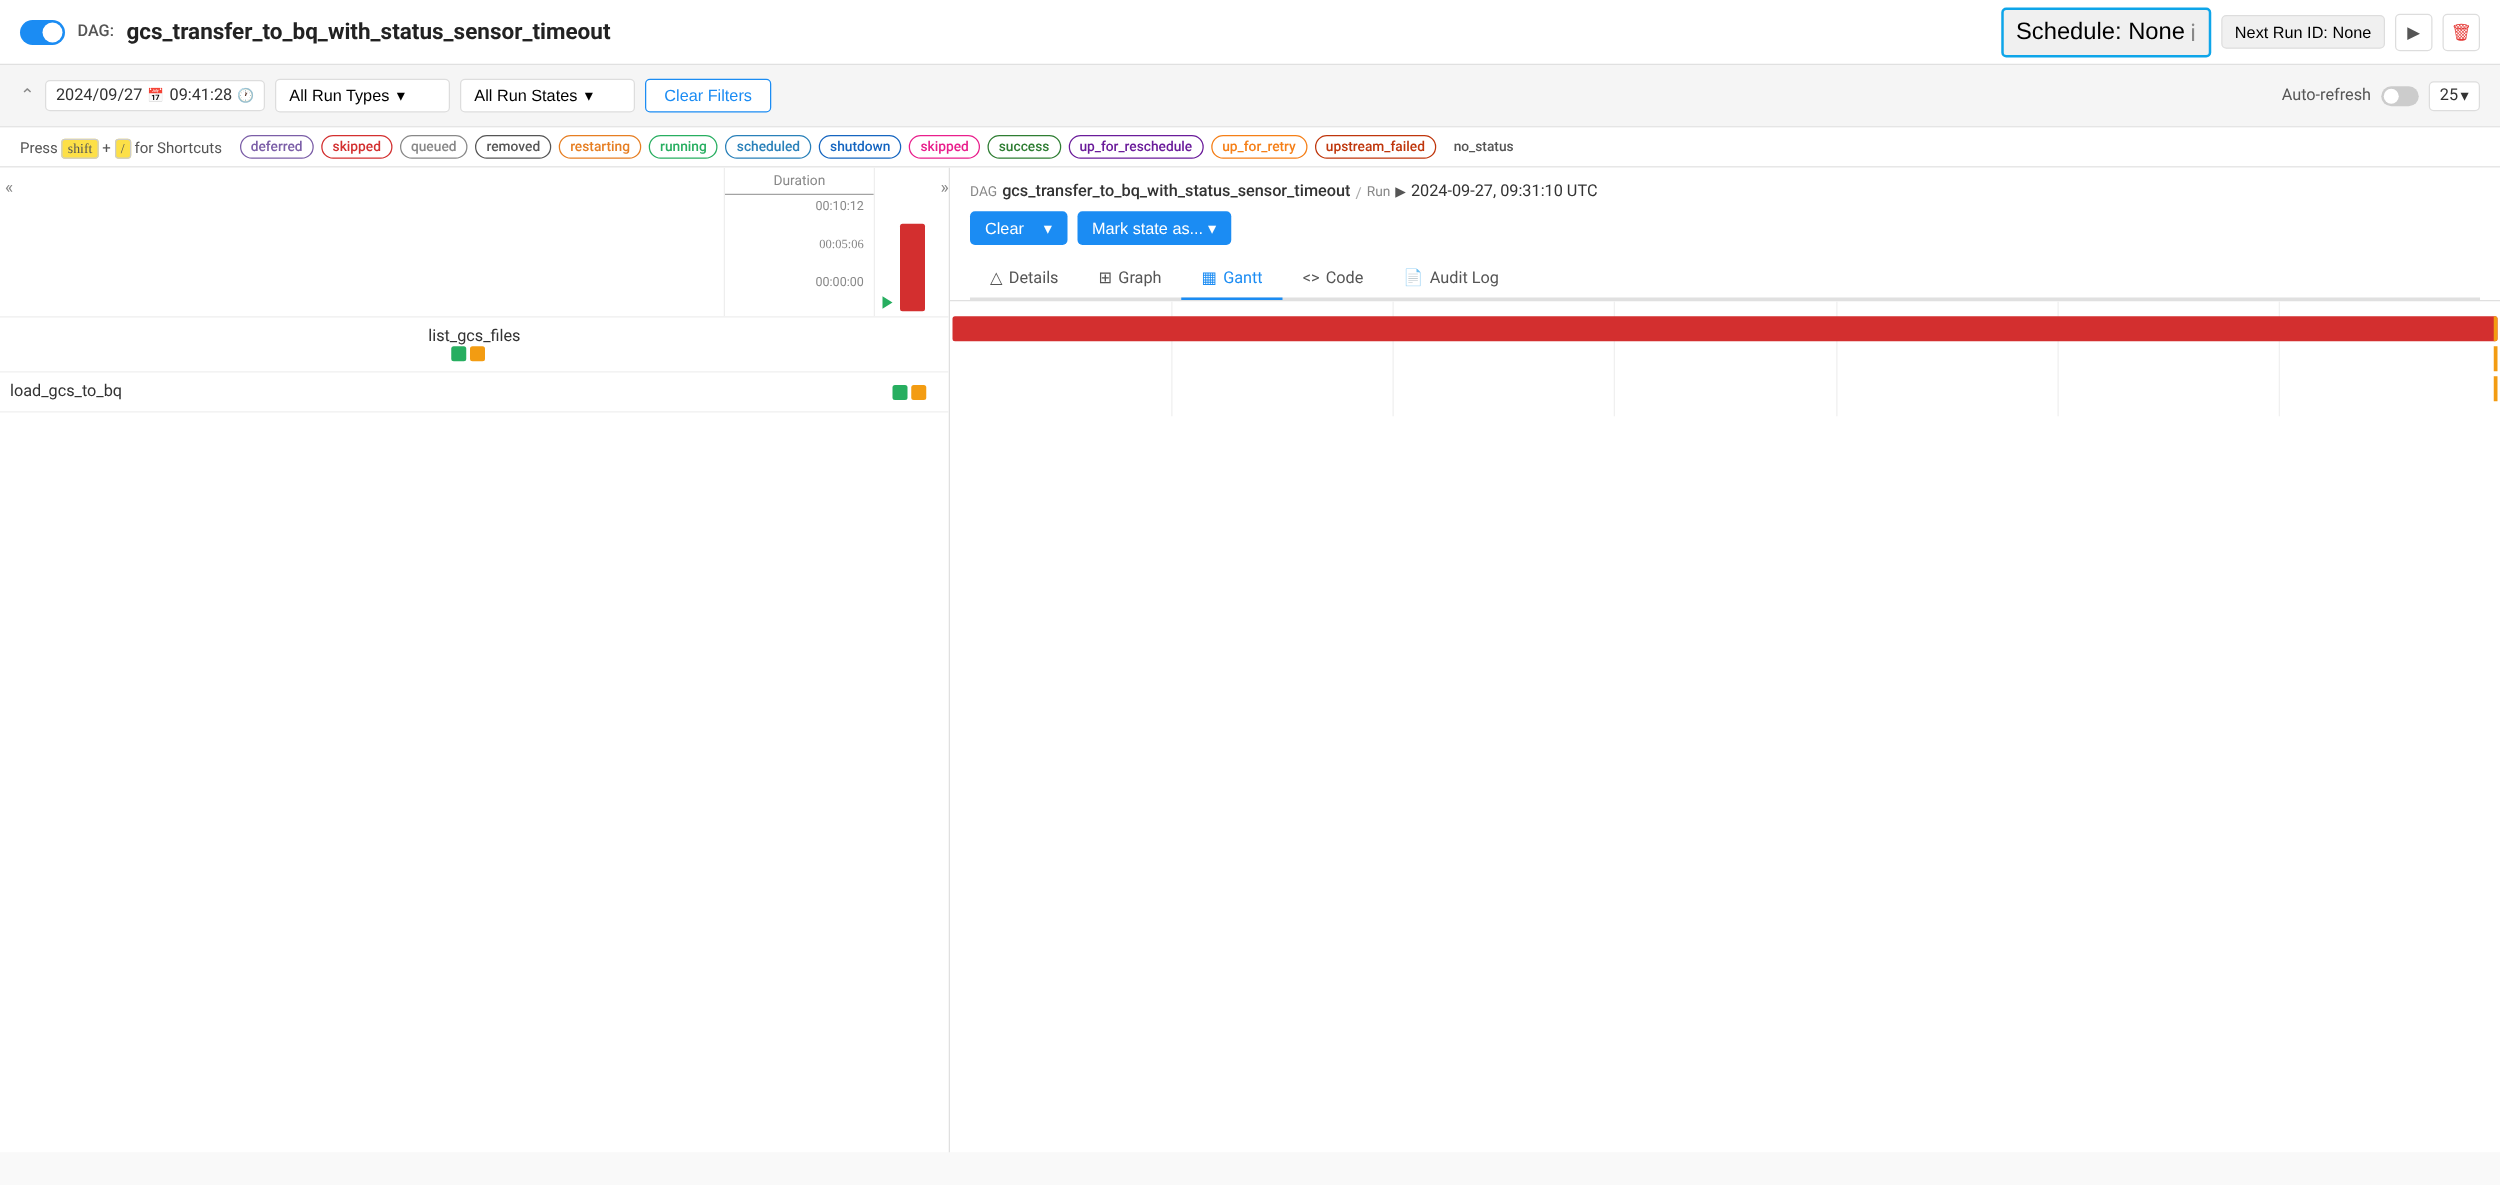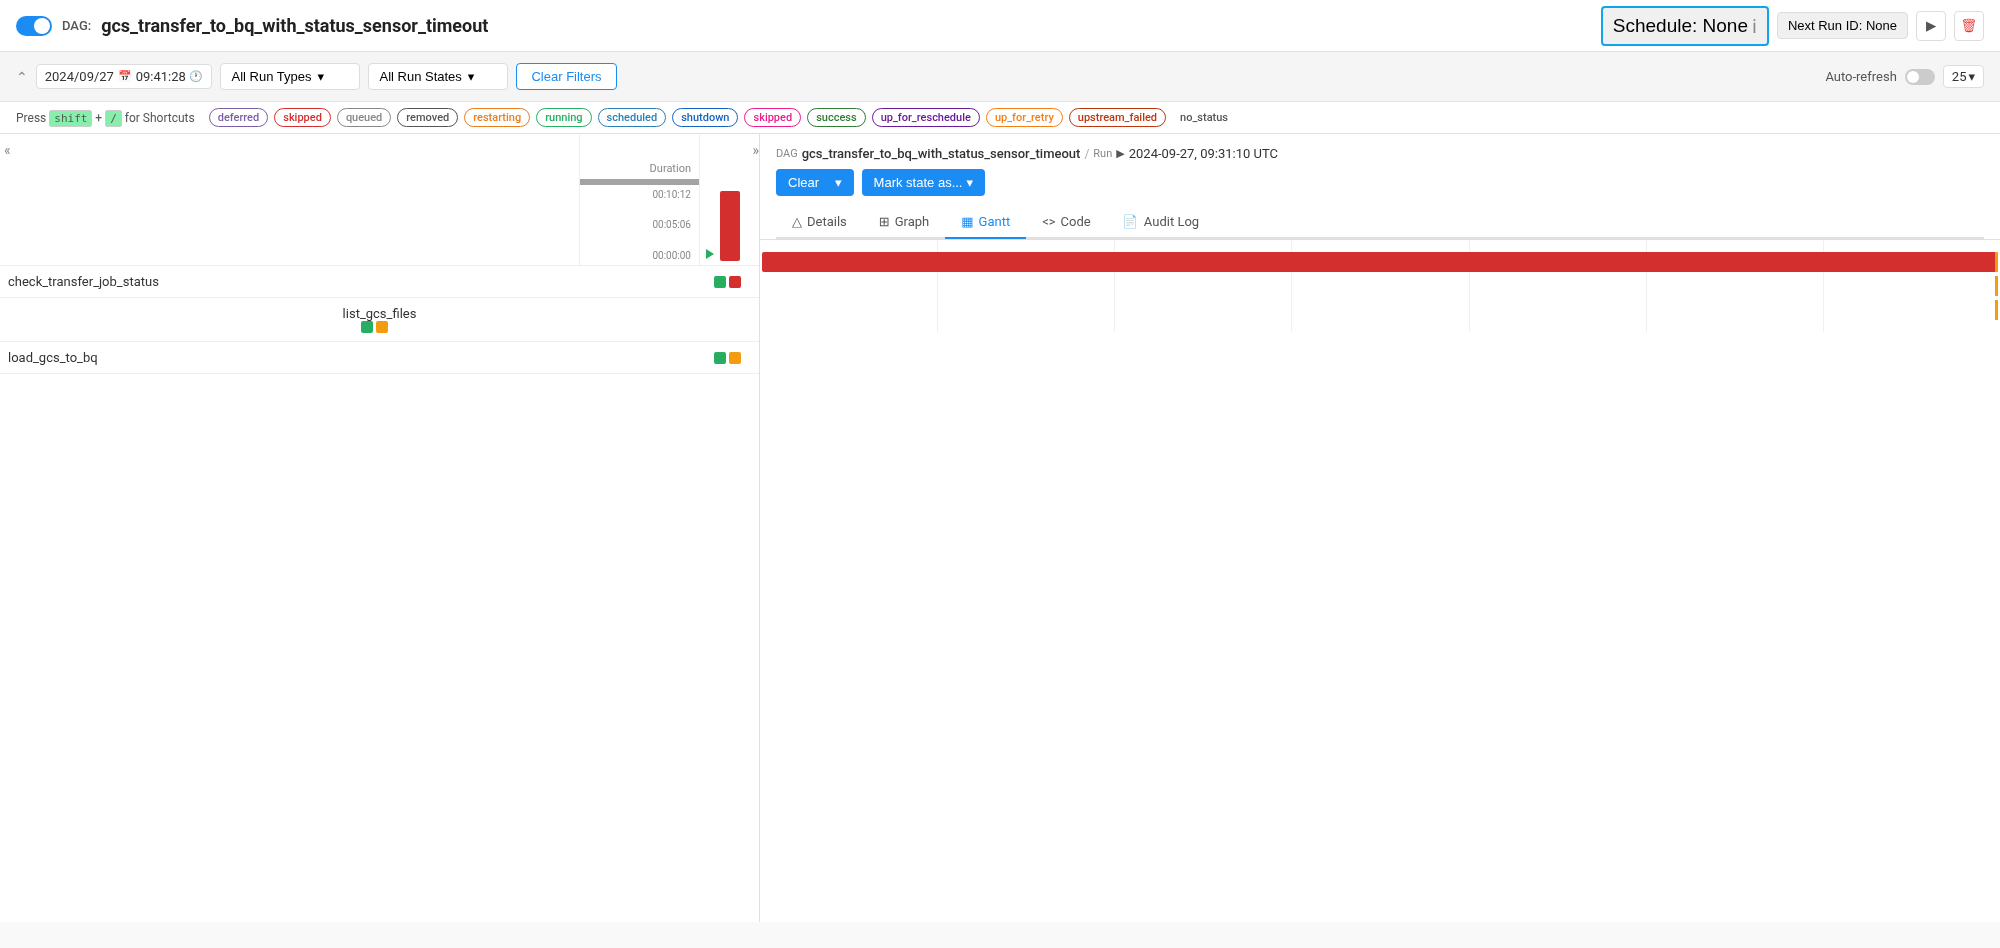--- a/index.html
+++ b/index.html
@@ -81,22 +81,22 @@
     }
 
     
     .status-bar {
       display: flex; align-items: center; gap: 6px;
       background: #fff; border-bottom: 1px solid #e0e0e0;
       padding: 6px 16px; flex-wrap: wrap;
     }
     .shortcuts-hint { font-size: 12px; color: #555; margin-right: 8px; }
     .shortcuts-hint code {
-      background: #86efac; border: 1px solid #ccc; border-radius: 3px;
-      padding: 1px 4px; font-size: 11px;
+      background: #fde047; border: 1px solid #ccc; border-radius: 3px;
+      padding: 1px 4px; font-size: 11px; font-family: Liberation Serif, serif;
     }
     .status-badge {
       border-radius: 10px; padding: 2px 8px; font-size: 11px; font-weight: 500;
       border: 1px solid; cursor: pointer;
     }
     .badge-deferred { color: #7b5ea7; border-color: #7b5ea7; background: #fff; }
     .badge-failed { color: #d32f2f; border-color: #d32f2f; background: #fff; }
     .badge-queued { color: #888; border-color: #888; background: #fff; }
     .badge-removed { color: #555; border-color: #555; background: #fff; }
     .badge-restarting { color: #e67e22; border-color: #e67e22; background: #fff; }
@@ -251,48 +251,41 @@
 
     <div class="left-panel">
 
       <div style="display:flex; border-bottom:1px solid #eee; position:relative; min-height: 120px;">
 
         <div style="position:absolute; left:4px; top:8px; cursor:pointer; color:#888; font-size:14px; z-index:2;">«</div>
 
         <div style="flex:1;"></div>
 
         <div style="width:120px; border-left:1px solid #eee; display:flex; flex-direction:column;">
-          <div style="padding:4px 8px; font-size:11px; color:#888; text-align:right; border-bottom:6px solid #a3a3a3;margin-top:24px;">Duration</div>
+          <div style="padding:4px 8px; font-size:11px; color:#888; text-align:center; border-bottom:1px solid #a3a3a3;">Duration</div>
 
           <div style="display:flex; flex-direction:column; padding:4px 8px; font-size:10px; color:#888; align-items:flex-end; gap:2px; position:relative; height:80px;">
             <span style="position:absolute; top:4px;">00:10:12</span>
-            <span style="position:absolute; top:34px;">00:05:06</span>
+            <span style="position:absolute; top:34px;font-family:Liberation Serif, serif;">00:05:06</span>
             <span style="position:absolute; bottom:4px;">00:00:00</span>
           </div>
         </div>
 
         <div style="width:60px; border-left:1px solid #eee; position:relative; display:flex; align-items:flex-end; justify-content:center;">
 
           <div style="position:absolute; right:0; top:8px; cursor:pointer; color:#888; font-size:14px;">»</div>
 
           <div style="width:20px; background:#d32f2f; height:70px; border-radius:2px; margin-bottom:4px;"></div>
 
           <div style="position:absolute; bottom:6px; left:6px; width:0; height:0; border-top:5px solid transparent; border-bottom:5px solid transparent; border-left:8px solid #27ae60;"></div>
         </div>
       </div>
 
       <div class="task-list">
 
-        <div class="task-row" style="display:flex; align-items:center; padding:8px 8px; border-bottom:1px solid #f0f0f0;">
-          <span class="task-name" style="flex:1; font-size:13px;">check_transfer_job_status</span>
-          <div style="display:flex; gap:3px; margin-right:10px;">
-            <div style="width:12px; height:12px; background:#27ae60; border-radius:2px;"></div>
-            <div style="width:12px; height:12px; background:#d32f2f; border-radius:2px;"></div>
-          </div>
-        </div>
 
         <div class="task-row" style="display:flex; align-items:center; padding:8px 8px; border-bottom:1px solid #f0f0f0;flex-direction:column;">
           <span class="task-name" style="flex:1; font-size:13px;">list_gcs_files</span>
           <div style="display:flex; gap:3px; margin-right:10px;">
             <div style="width:12px; height:12px; background:#27ae60; border-radius:2px;"></div>
             <div style="width:12px; height:12px; background:#f39c12; border-radius:2px;"></div>
           </div>
         </div>
 
         <div class="task-row" style="display:flex; align-items:center; padding:8px 8px; border-bottom:1px solid #f0f0f0;">

